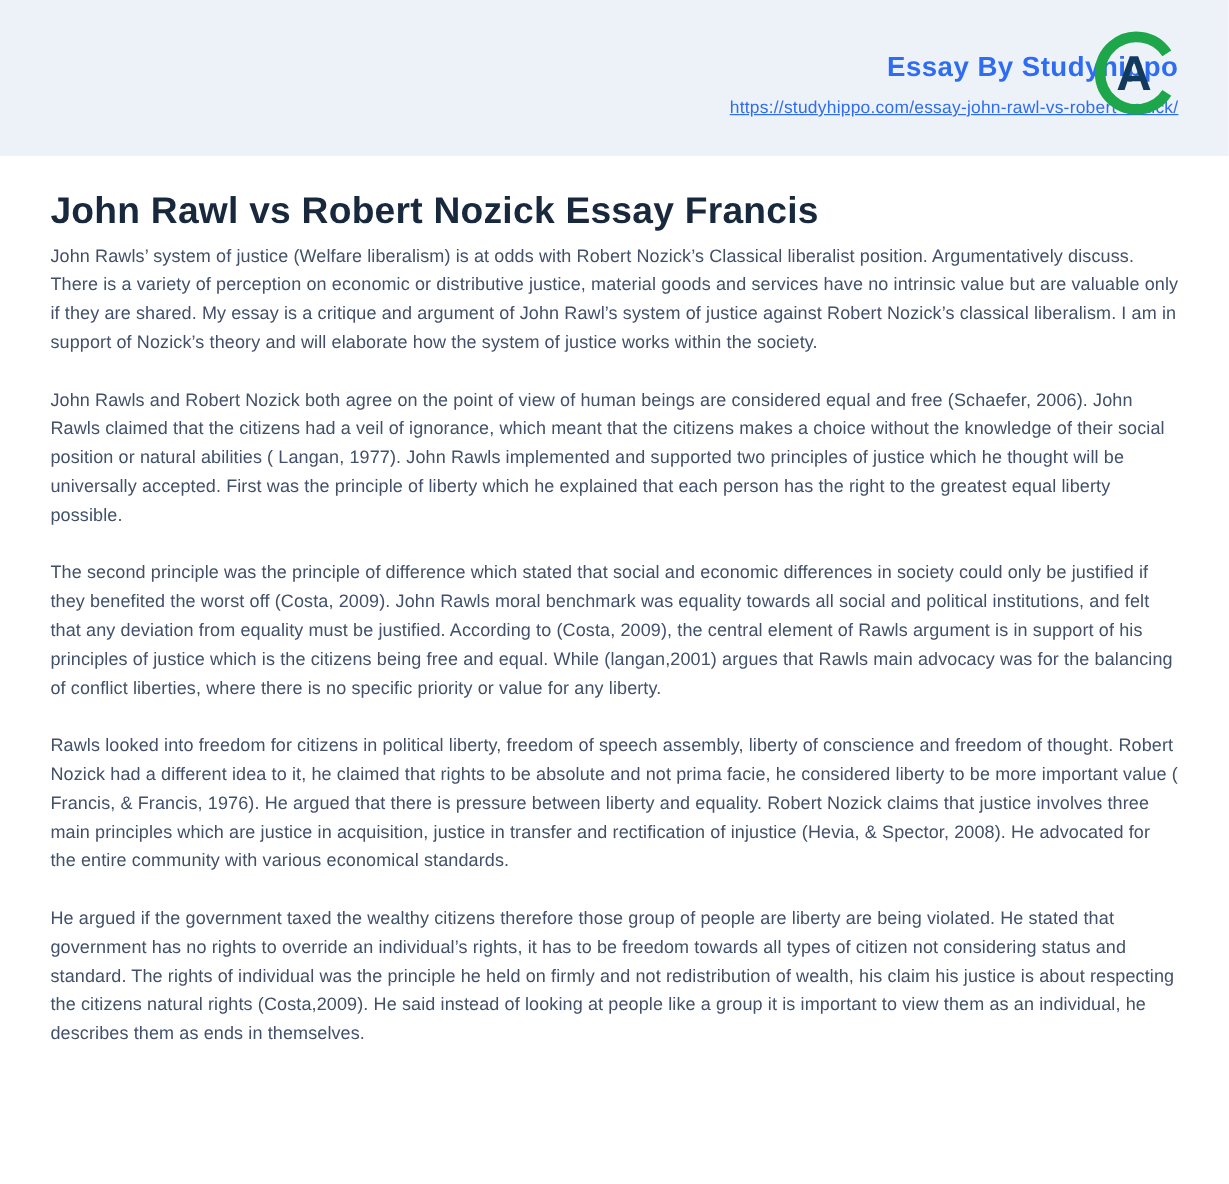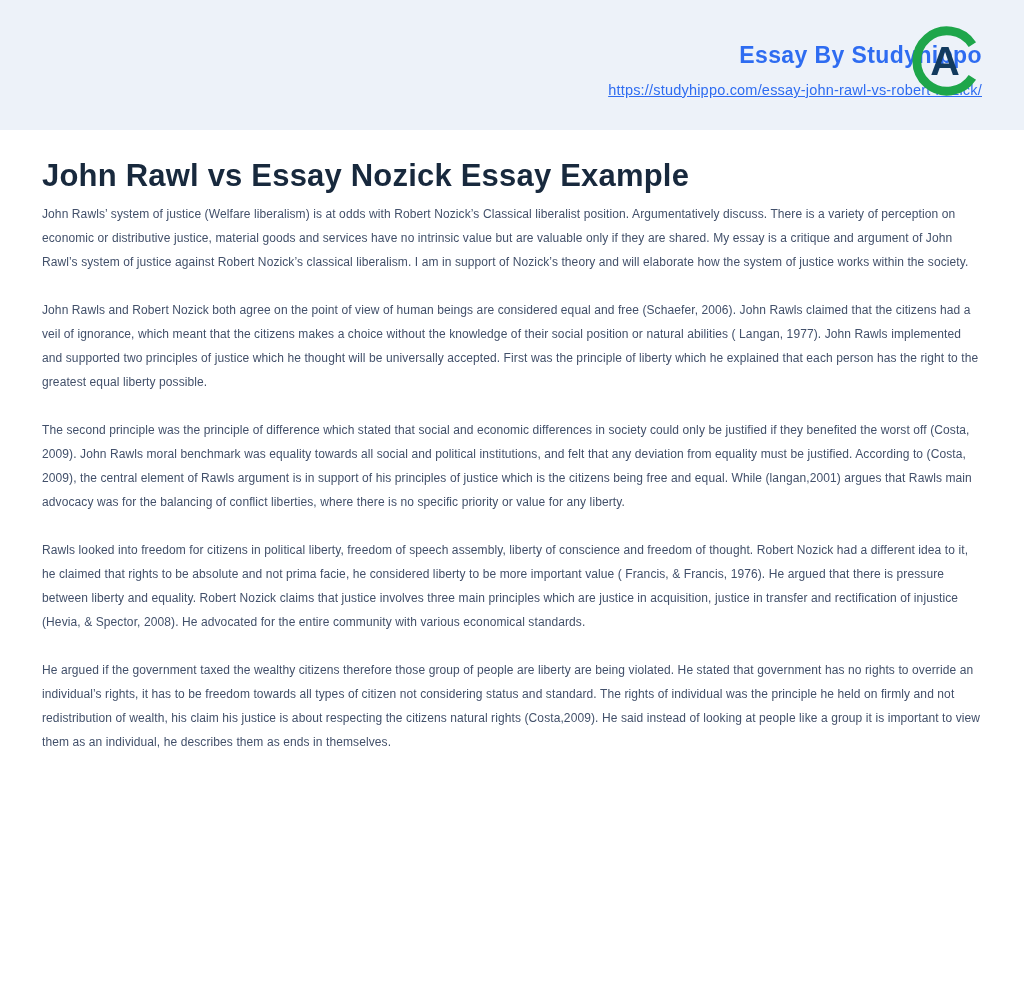--- a/index.html
+++ b/index.html
@@ -58,21 +58,21 @@
   }
   .essay-title {
     margin: 12px 0 8px 0;
     font-size: 31px;
     font-weight: 700;
     letter-spacing: 0.2px;
     color: #18293d;
   }
   .essay-body .para {
     margin: 0 0 24px 0;
-    font-size: 12px;
+    font-size: 15px;
     line-height: 24px;
     letter-spacing: 0.1px;
     color: #42506a;
   }
 </style>
 </head>
 <body>
 
 <header class="page-header">
   <div class="site-title">Essay By Studyhippo</div>
@@ -80,21 +80,21 @@
 
   <div class="logo">
     <svg viewBox="0 0 80 80" aria-hidden="true">
       <path d="M 66 23.1 A 31 31 0 1 0 66 56.9" fill="none" stroke="#1ea64a" stroke-width="9" stroke-linecap="butt"></path>
       <text x="38" y="54" text-anchor="middle" font-size="42" fill="#123a5e">A</text>
     </svg>
   </div>
 </header>
 
 <main class="essay-content">
-  <h1 class="essay-title">John Rawl vs Essay Nozick Essay Example</h1>
+  <h1 class="essay-title">John Rawl vs Robert Nozick Essay Francis</h1>
 
   <div class="essay-body">
       <p class="para">John Rawls’ system of justice (Welfare liberalism) is at odds with Robert Nozick’s Classical liberalist position. Argumentatively discuss. There is a variety of perception on economic or distributive justice, material goods and services have no intrinsic value but are valuable only if they are shared. My essay is a critique and argument of John Rawl’s system of justice against Robert Nozick’s classical liberalism. I am in support of Nozick’s theory and will elaborate how the system of justice works within the society.</p>
       <p class="para">John Rawls and Robert Nozick both agree on the point of view of human beings are considered equal and free (Schaefer, 2006). John Rawls claimed that the citizens had a veil of ignorance, which meant that the citizens makes a choice without the knowledge of their social position or natural abilities ( Langan, 1977). John Rawls implemented and supported two principles of justice which he thought will be universally accepted. First was the principle of liberty which he explained that each person has the right to the greatest equal liberty possible.</p>
       <p class="para">The second principle was the principle of difference which stated that social and economic differences in society could only be justified if they benefited the worst off (Costa, 2009). John Rawls moral benchmark was equality towards all social and political institutions, and felt that any deviation from equality must be justified. According to (Costa, 2009), the central element of Rawls argument is in support of his principles of justice which is the citizens being free and equal. While (langan,2001) argues that Rawls main advocacy was for the balancing of conflict liberties, where there is no specific priority or value for any liberty.</p>
       <p class="para">Rawls looked into freedom for citizens in political liberty, freedom of speech assembly, liberty of conscience and freedom of thought. Robert Nozick had a different idea to it, he claimed that rights to be absolute and not prima facie, he considered liberty to be more important value ( Francis, &amp; Francis, 1976). He argued that there is pressure between liberty and equality. Robert Nozick claims that justice involves three main principles which are justice in acquisition, justice in transfer and rectification of injustice (Hevia, &amp; Spector, 2008). He advocated for the entire community with various economical standards.</p>
       <p class="para">He argued if the government taxed the wealthy citizens therefore those group of people are liberty are being violated. He stated that government has no rights to override an individual’s rights, it has to be freedom towards all types of citizen not considering status and standard. The rights of individual was the principle he held on firmly and not redistribution of wealth, his claim his justice is about respecting the citizens natural rights (Costa,2009). He said instead of looking at people like a group it is important to view them as an individual, he describes them as ends in themselves.</p>
     </div>
 </main>
 

